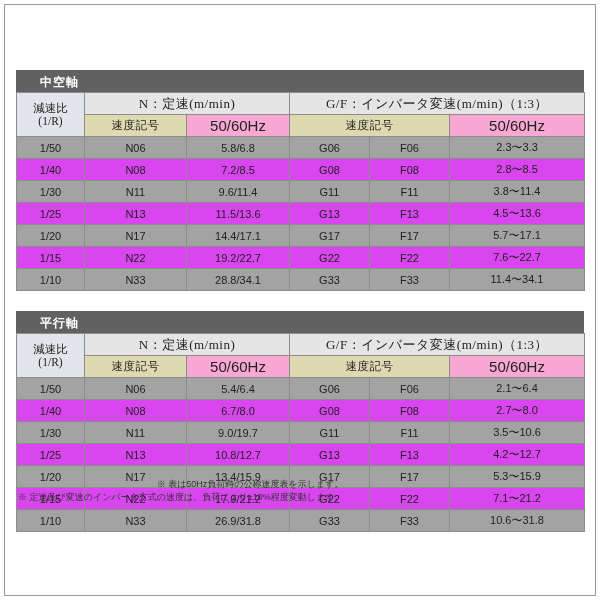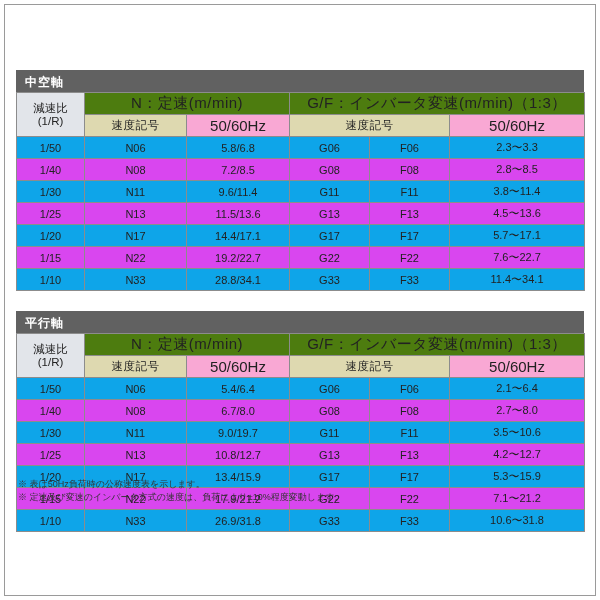--- a/index.html
+++ b/index.html
@@ -35,21 +35,21 @@
     position: absolute;
     left: 16px;
     top: 70px;
     width: 568px;
   }
   .section-title {
     background: #616161;
     color: #ffffff;
     font-size: 12px;
     font-weight: bold;
-    padding: 4px 8px;
+    padding: 4px 23px;
     line-height: 14px;
     border: 1px solid #616161;
     border-bottom: none;
     box-sizing: border-box;
     height: 22px;
     display: flex;
     align-items: center;
     letter-spacing: 1px;
   }
   table.spec {
@@ -62,59 +62,62 @@
     border: 1px solid #8c8c8c;
     text-align: center;
     vertical-align: middle;
     padding: 0;
     height: 22px;
     box-sizing: border-box;
     font-weight: normal;
     color: #222222;
   }
   .hdr-group {
-    background: #4d7c0f;
+    background: #e5e5e5;
     font-weight: bold;
-    font-size: 15px;
+    font-size: 13px;
     letter-spacing: 0.5px;
+    font-family: Liberation Serif, serif;
   }
   .hdr-ratio {
     background: #e2e5ea;
     font-weight: bold;
     font-size: 11.5px;
     line-height: 13px;
+    font-family: Liberation Serif, serif;
   }
   .hdr-code {
     background: #ded9b0;
     font-weight: bold;
     font-size: 11.5px;
     letter-spacing: 0.5px;
   }
   .hdr-plain {
     background: #f9a8d4;
     font-size: 15px;
     font-weight: normal;
     margin-left: 48px;
   }
   tr.odd td {
-    background: #0ea5e9;
+    background: #a3a3a3;
   }
   tr.even td {
     background: #d946ef;
   }
   .notes {
     position: absolute;
     left: 18px;
     top: 478px;
     font-size: 9px;
     line-height: 13px;
     color: #333333;
   }
   .notes div {
     white-space: nowrap;
+    text-align: right;
   }
   .gap {
     height: 20px;
   }
 </style>
 </head>
 <body>
 
 <div class="page">
   <div class="outer-frame"></div>

